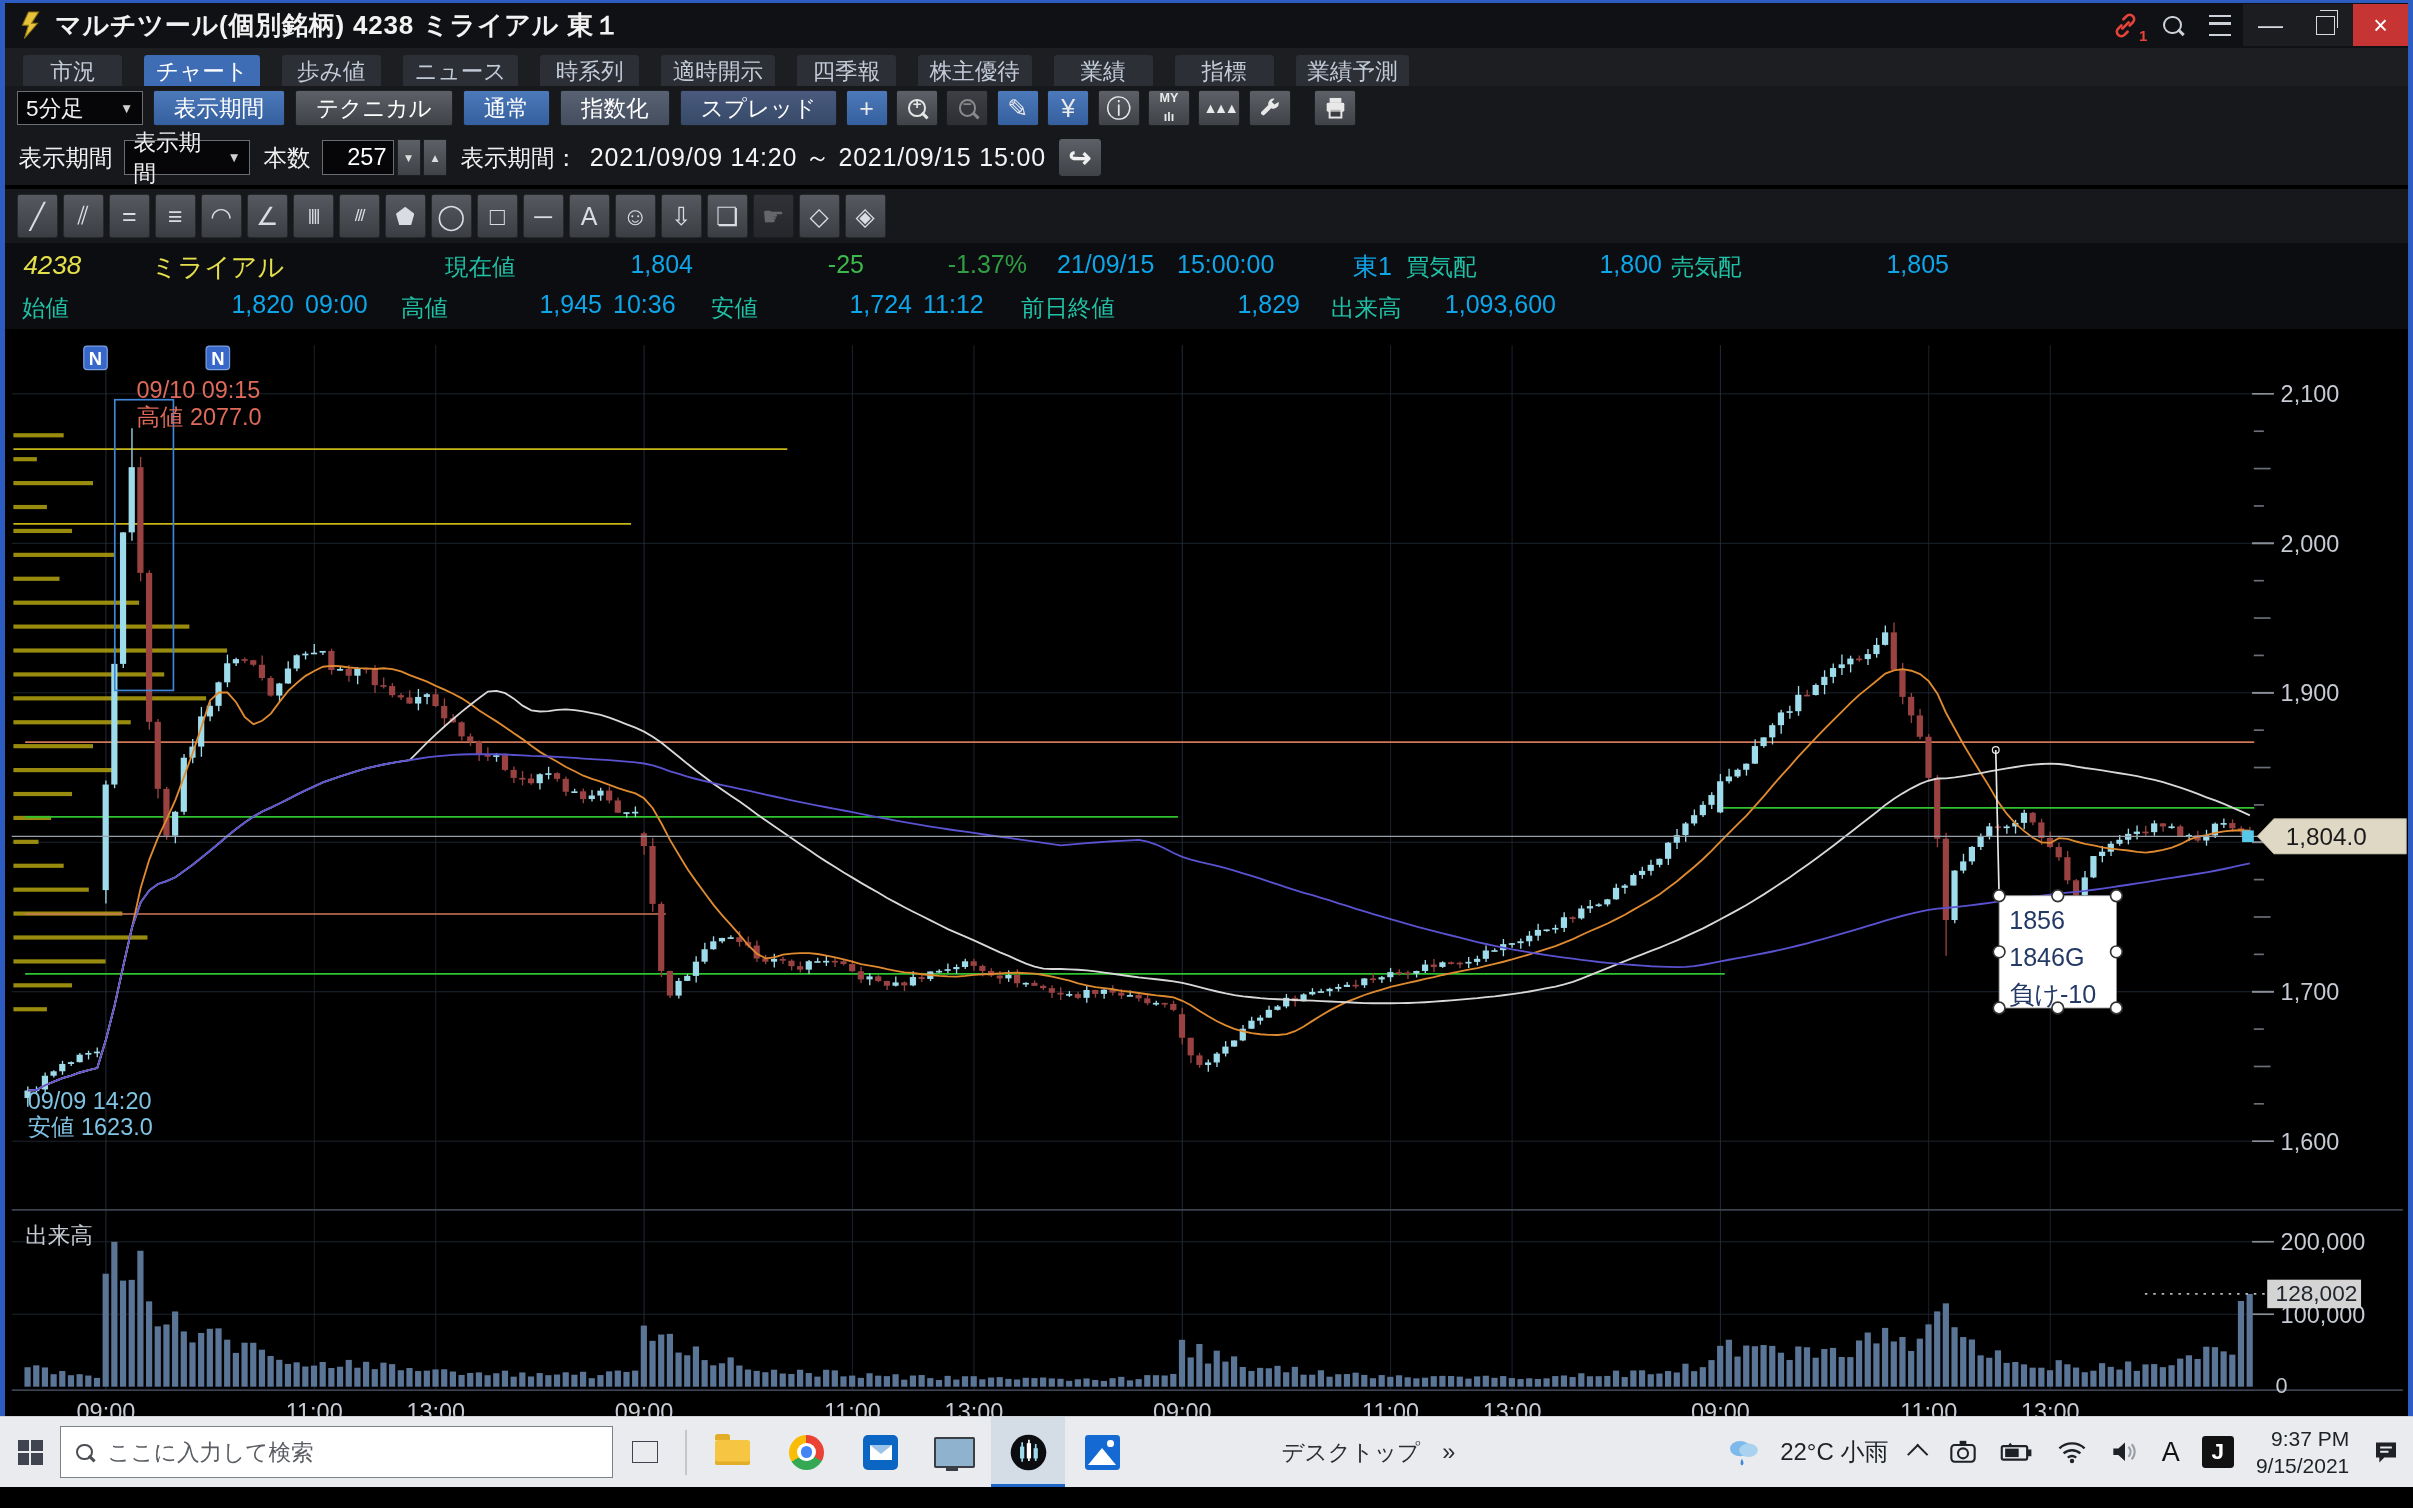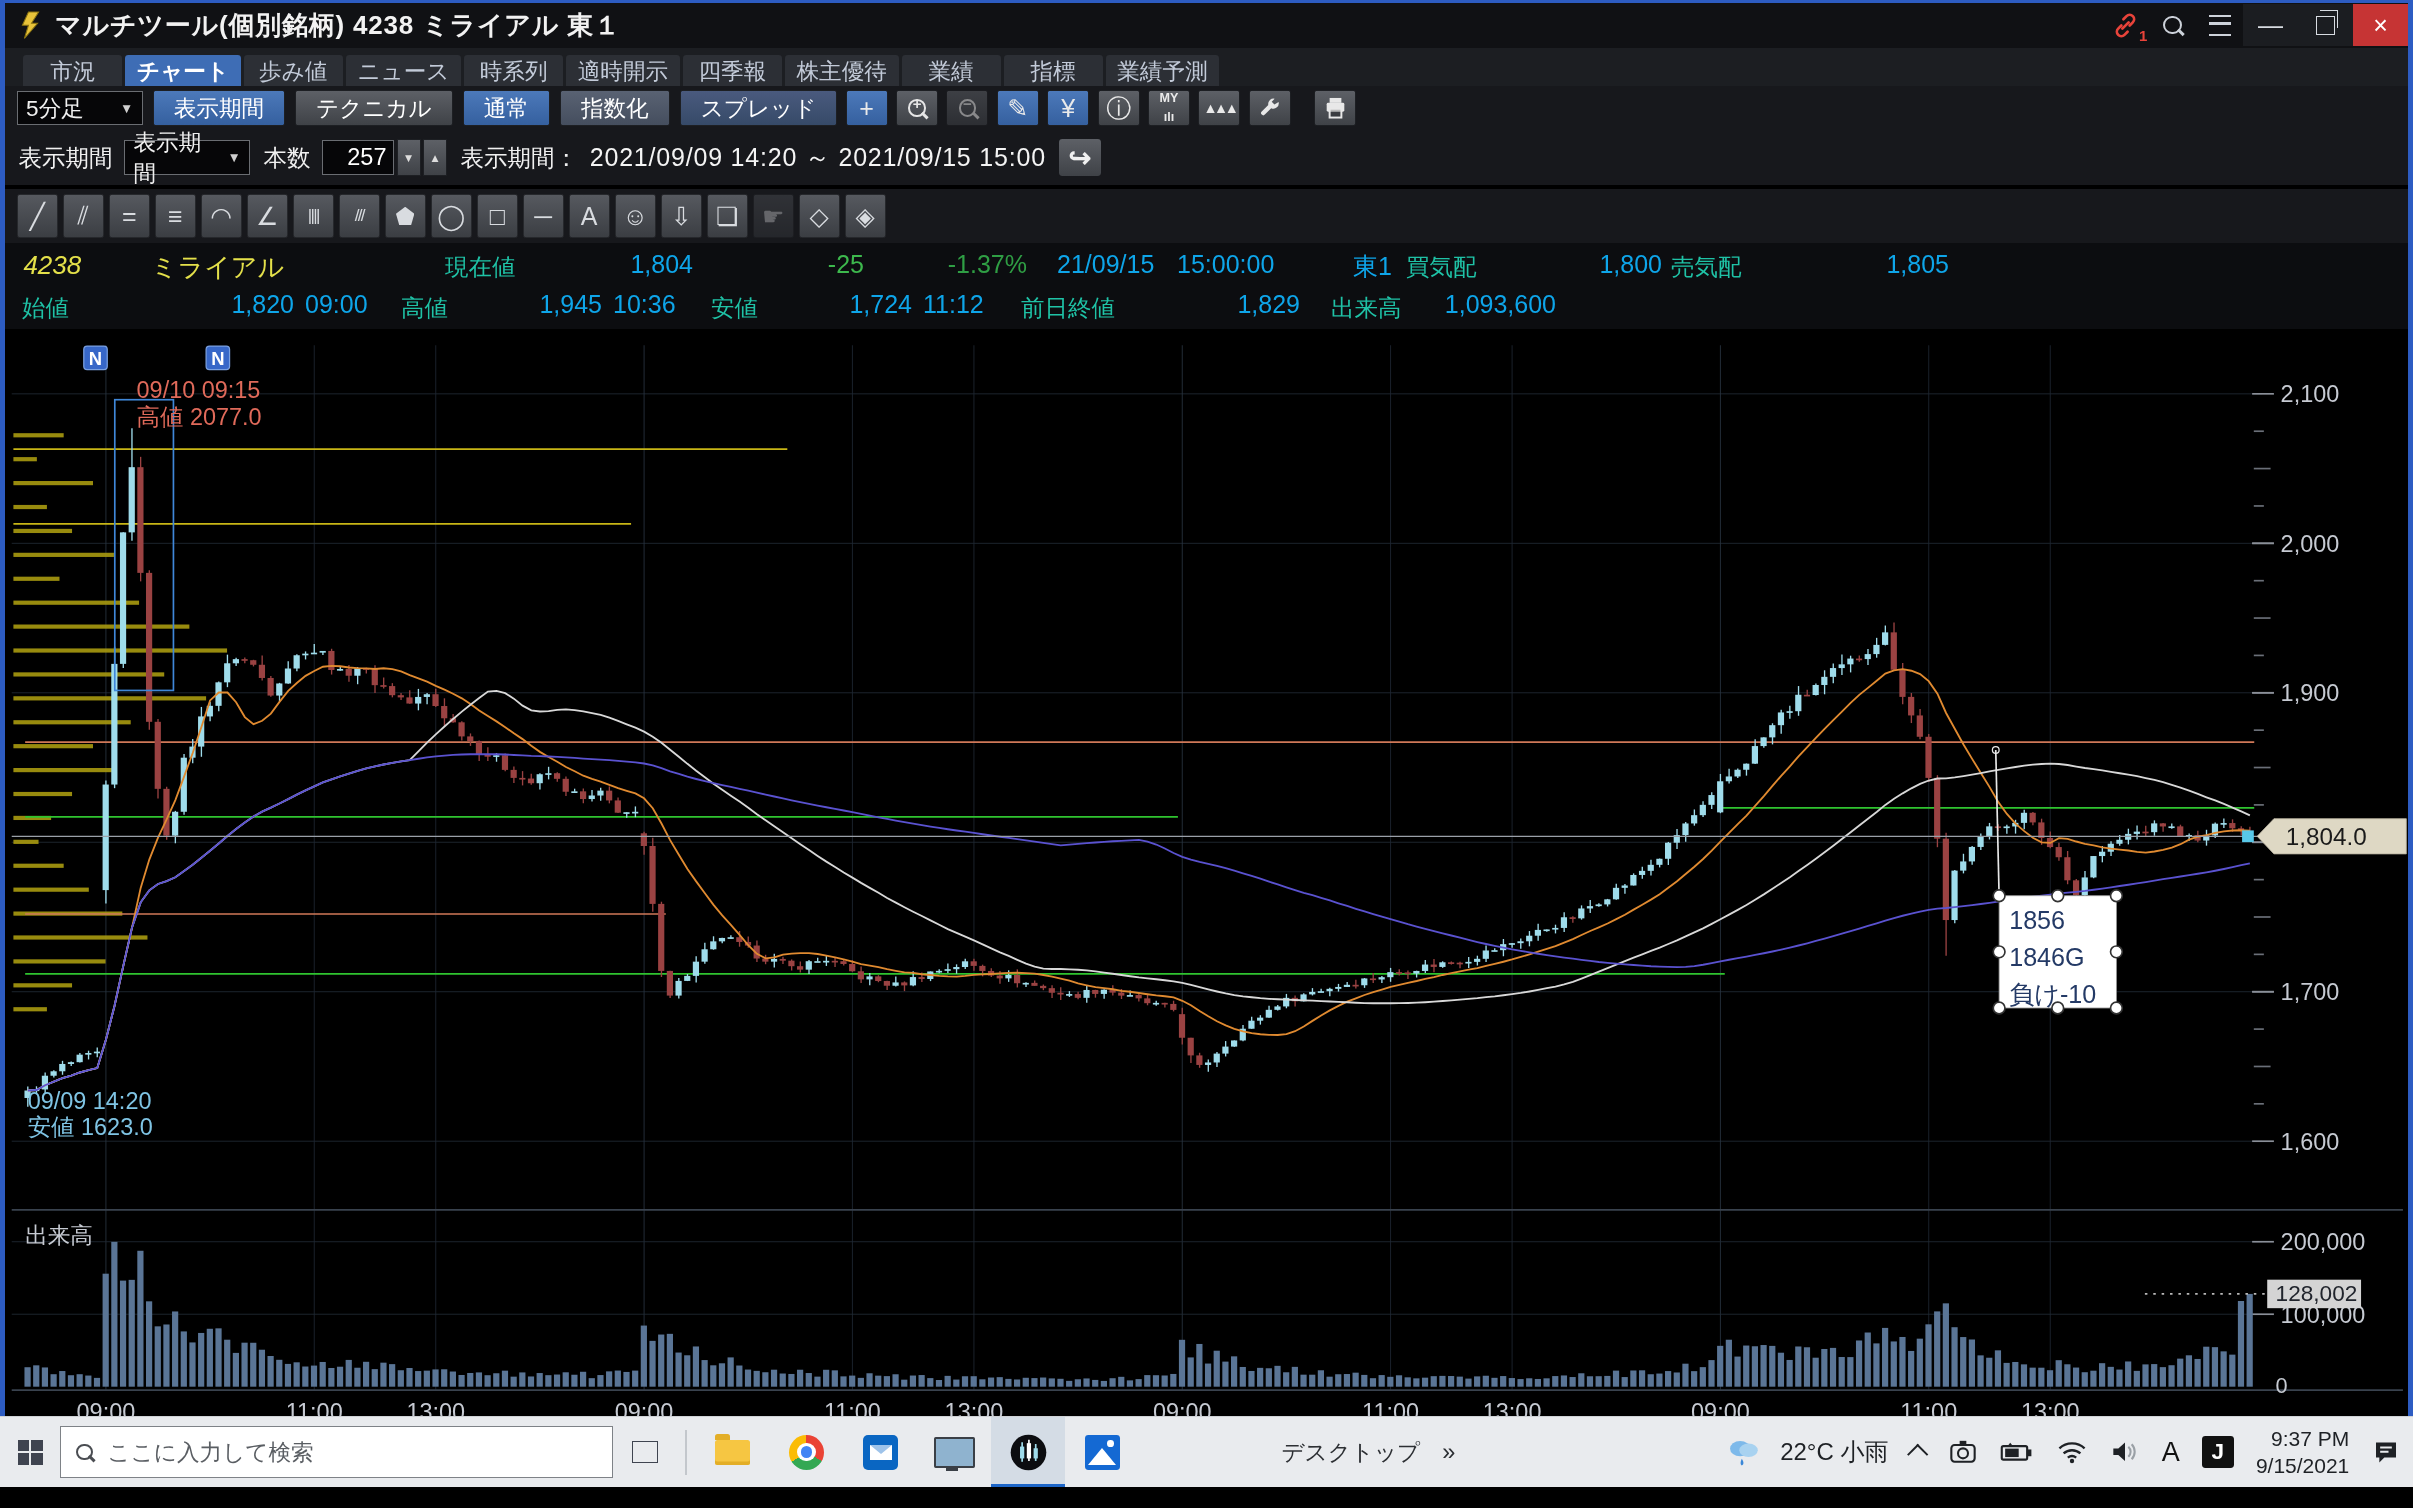--- a/index.html
+++ b/index.html
@@ -22,23 +22,23 @@
   .winbtn{width:55px;height:42px;display:flex;align-items:center;justify-content:center;color:#d8dce2;font-size:25px;background:#1b1d21;}
   .winbtn.close{background:#c63434;color:#fff;}
   .restore-glyph{width:17px;height:17px;border:1.7px solid #d8dce2;position:relative;}
   .restore-glyph:before{content:"";position:absolute;left:3.4px;top:-6.7px;width:17px;height:17px;border:1.7px solid #d8dce2;border-bottom:none;border-left:none;}
   .mag-glyph{width:14.2px;height:14.2px;border:2.5px solid #cdd2da;border-radius:50%;position:relative;}
   .mag-glyph:after{content:"";position:absolute;left:11.7px;top:13.4px;width:8.4px;height:2.5px;background:#cdd2da;transform:rotate(45deg);}
   .menu-glyph{width:22px;height:17px;border-top:2.5px solid #cdd2da;border-bottom:2.5px solid #cdd2da;position:relative;}
   .menu-glyph:before{content:"";position:absolute;left:0;top:5.9px;width:22px;height:2.5px;background:#cdd2da;}
   
   #tabbar{left:5px;top:48px;width:2403px;height:39px;background:#1c1e22;display:flex;align-items:flex-end;}
-  .tab{height:32px;min-width:99px;padding:0 11.7px;margin-right:3px;background:#2c2f35;color:#c3cbd9;
+  .tab{height:32px;min-width:99px;padding:0 11.7px;margin-right:22px;background:#2c2f35;color:#c3cbd9;
        display:flex;align-items:center;justify-content:center;font-size:22.6px;border-radius:3.4px 3.4px 0 0;box-sizing:border-box;}
-  .tab.active{background:#3e6db5;color:#fff;font-weight:bold;}
+  .tab.active{background:#3e6db5;color:#fff;}
   .tab:first-child{margin-left:18.4px;}
   
   #toolbar1{left:5px;top:86px;width:2403px;height:44px;background:#17181c;display:flex;align-items:center;}
   .sel{background:#060608;border:1.7px solid #6a6d72;color:#f0f0f0;font-size:22.6px;height:34px;
        display:flex;align-items:center;justify-content:space-between;box-sizing:border-box;padding:0 8.4px;}
   #interval-select{width:126px;margin-left:11.7px;}
   .caret{font-size:13.4px;color:#cfcfcf;margin-left:8.4px;}
   .btn{height:34px;padding:0 20px;margin-left:10px;font-size:22.6px;color:#fff;display:flex;align-items:center;
        justify-content:center;border-radius:2.5px;border:0.8px solid #1d1f23;}
   .btn.blue{background:linear-gradient(#4c79ba,#35609f);}

